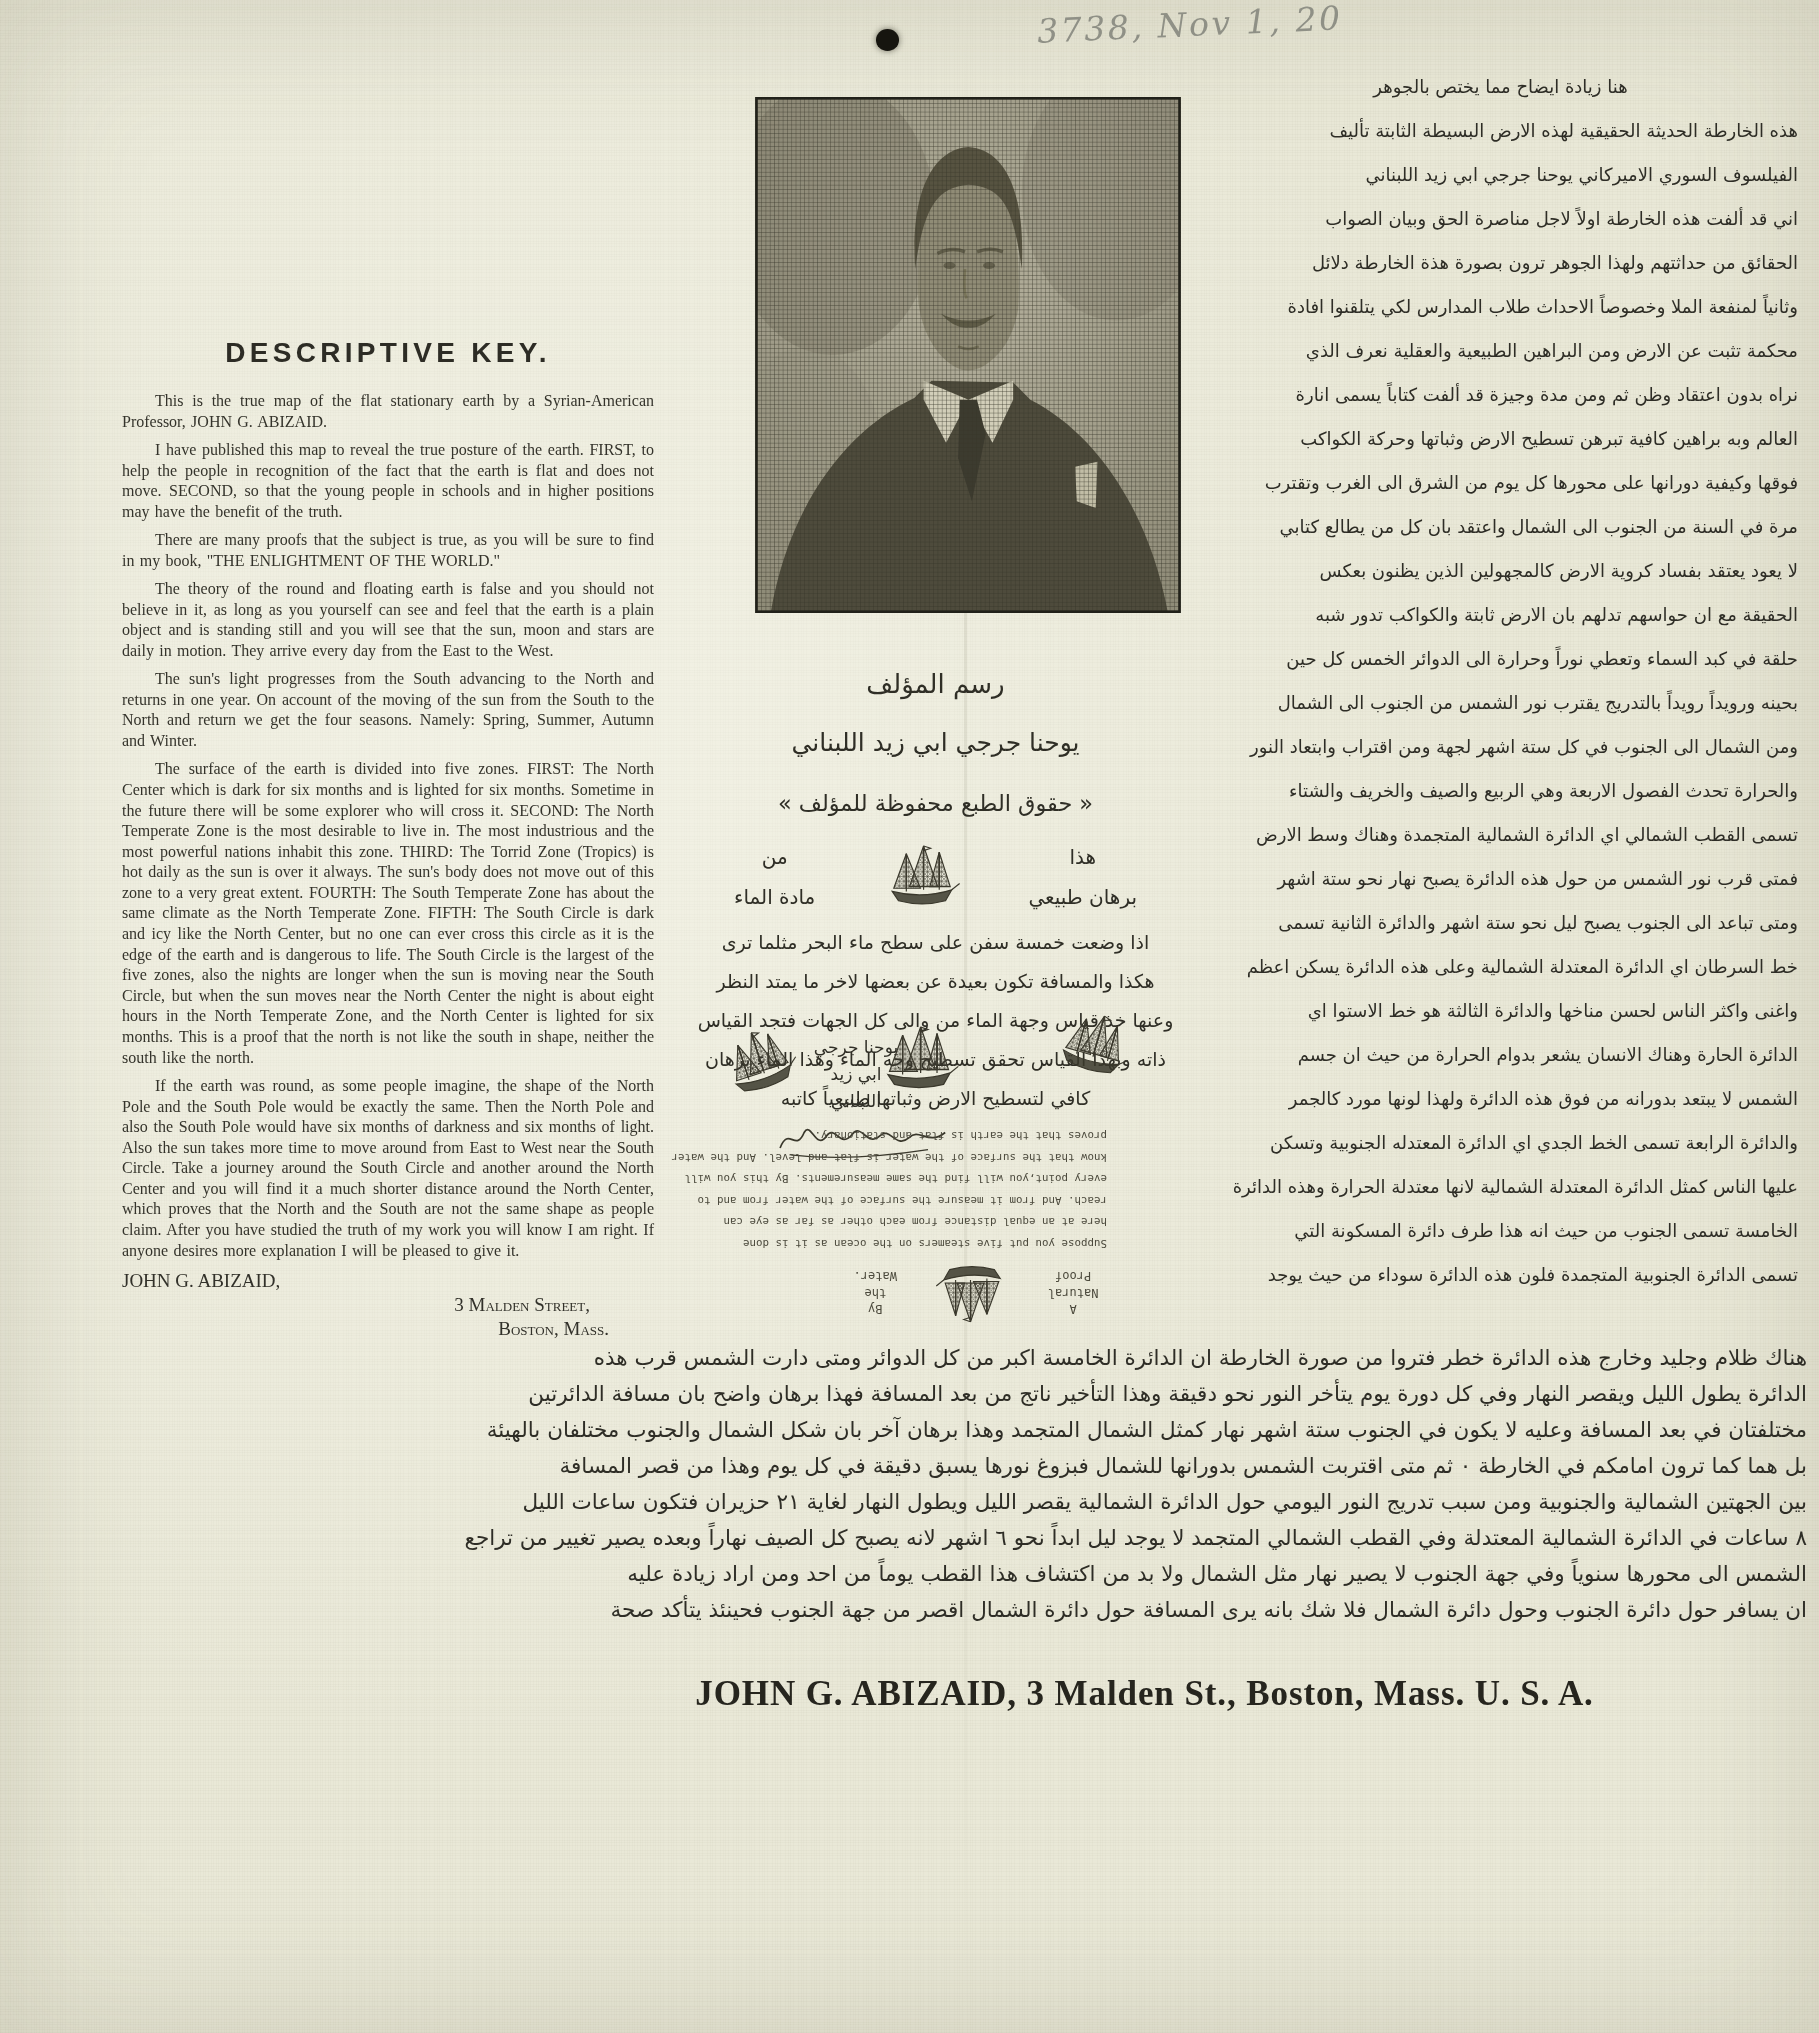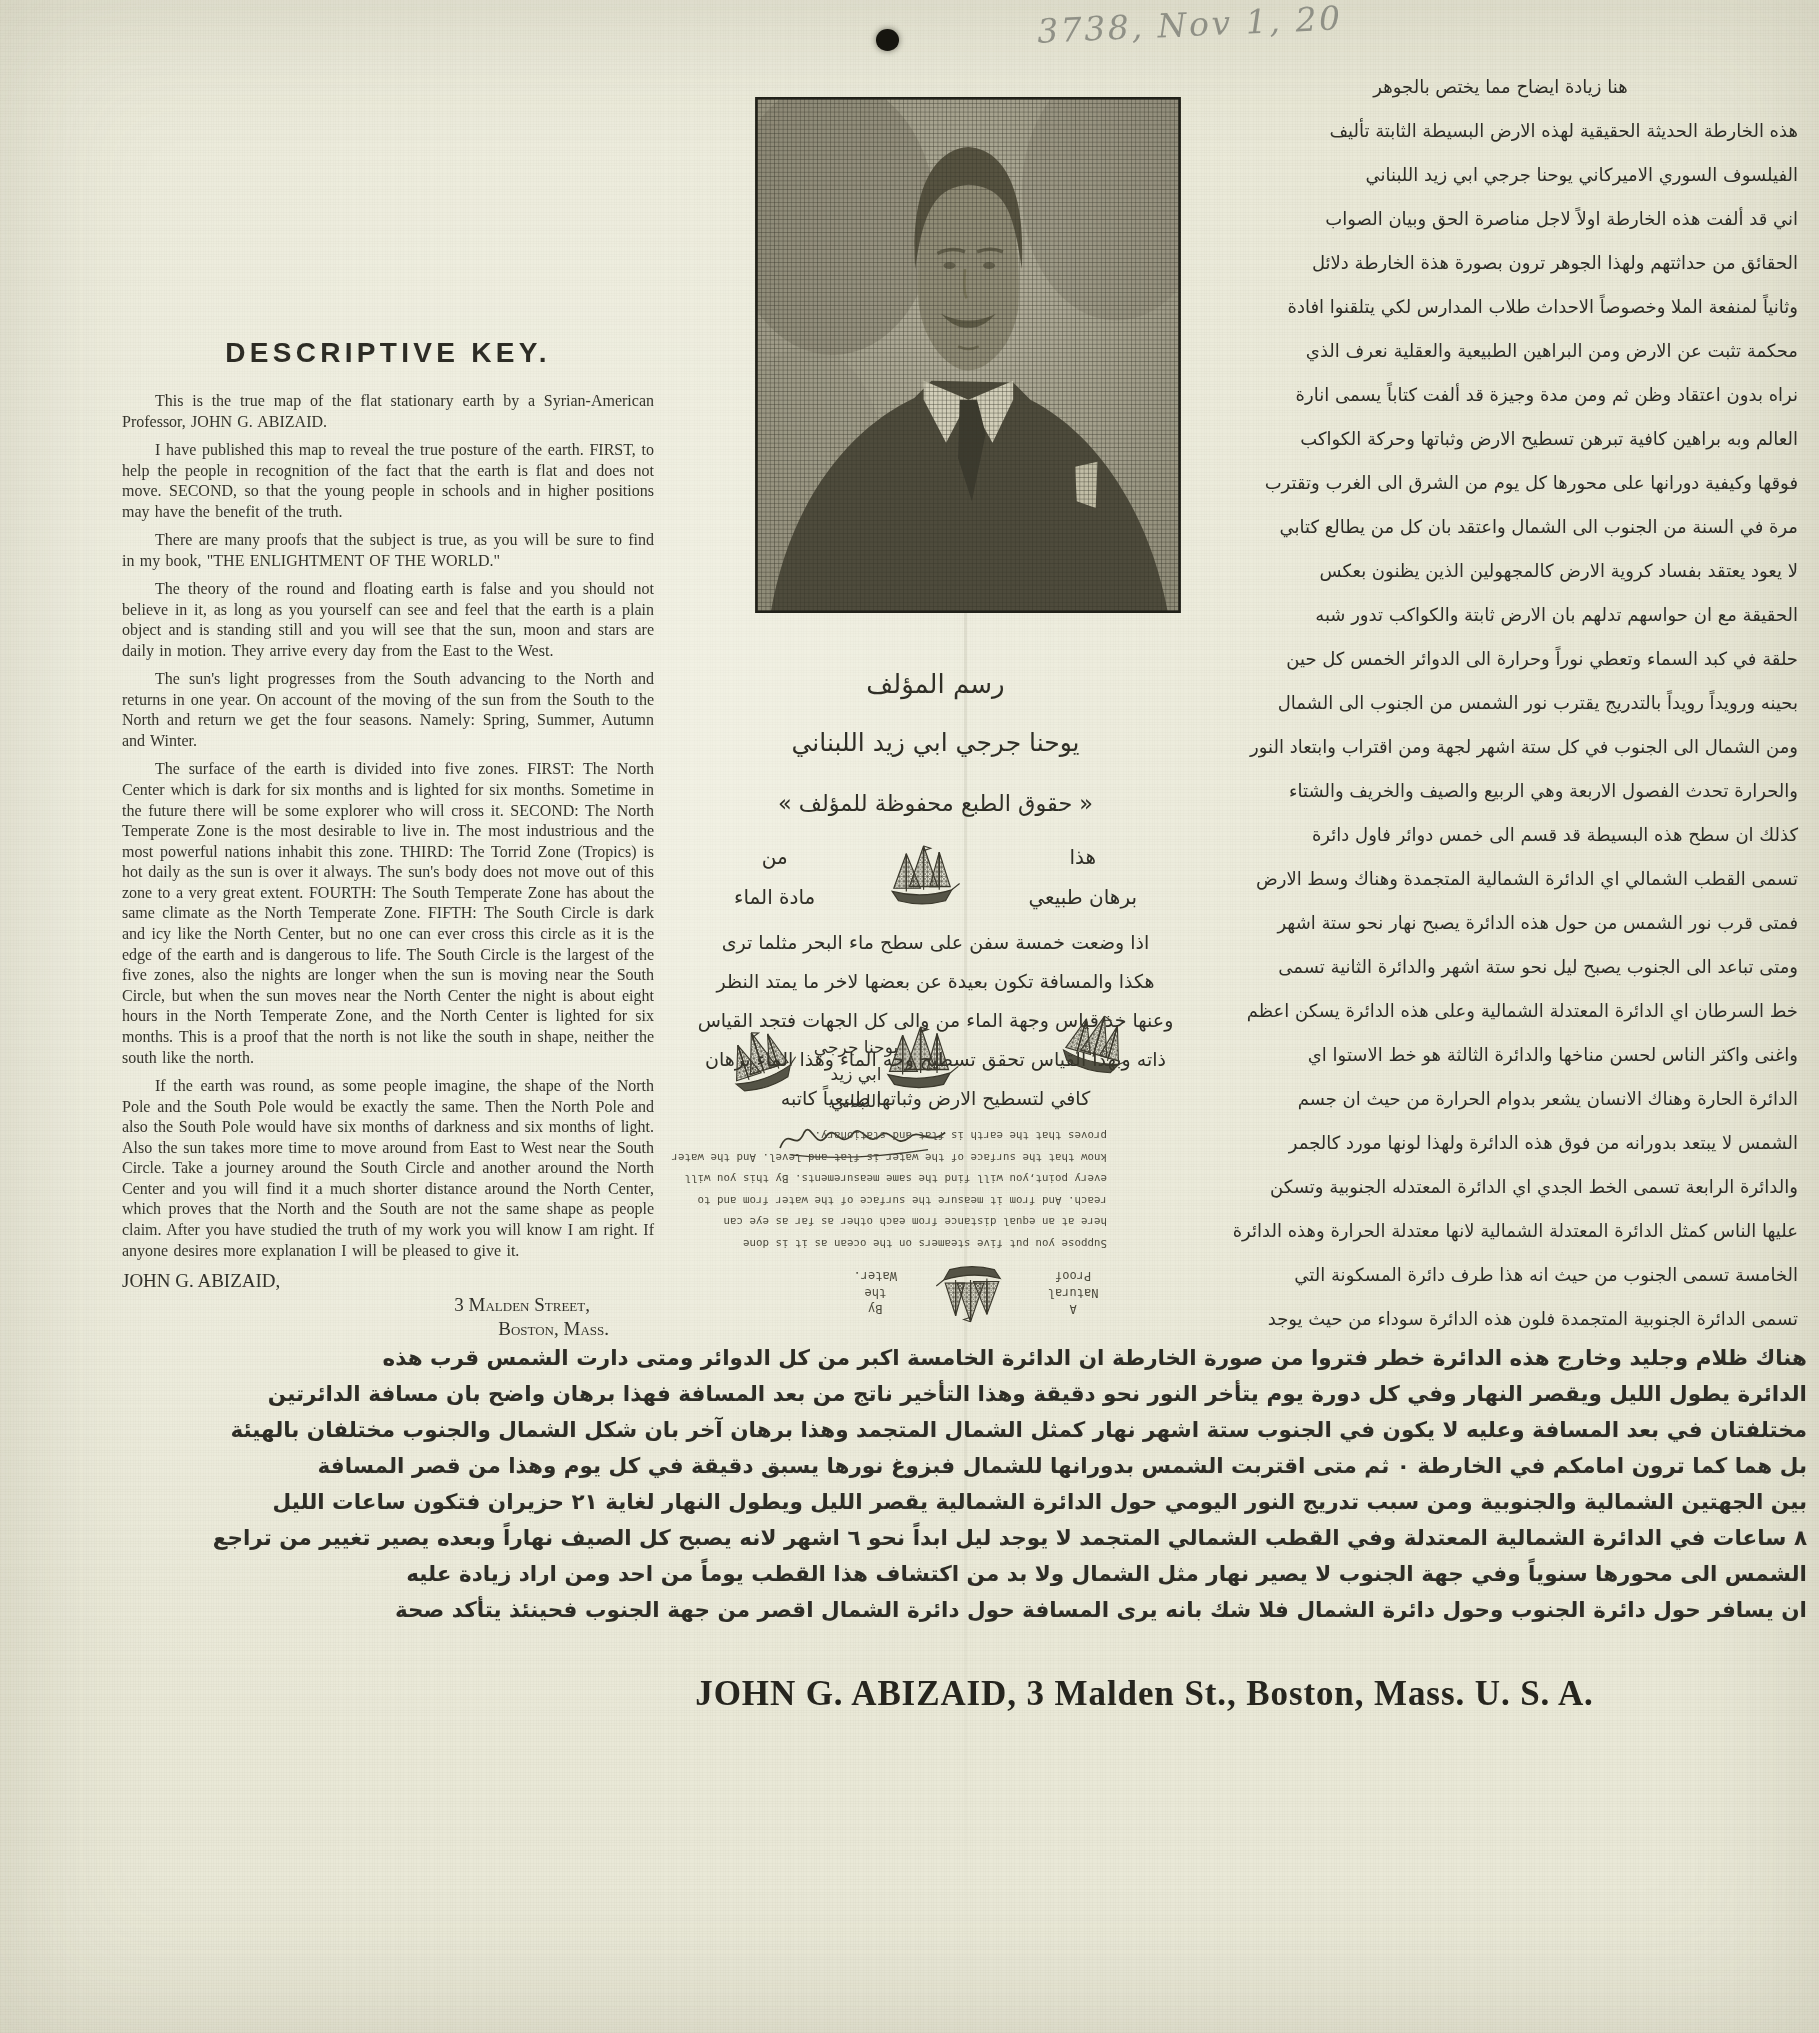--- a/index.html
+++ b/index.html
@@ -64,21 +64,21 @@
   .flip-paras .flip-par { font-size:10.8px; line-height:21.5px; text-align:center; white-space:nowrap; }
 
   
   .right-col { position:absolute; left:1203px; top:65px; width:595px; color:#2e2d26;
     font-family:"DejaVu Sans",sans-serif; }
   .right-col .ar-line { font-size:18px; line-height:44px; white-space:nowrap; text-align:right; }
   .right-col .ar-line:first-child { text-align:center; }
 
   
   .bottom-par { position:absolute; left:114px; top:1340px; width:1693px; color:#2e2d26;
-    font-family:"DejaVu Sans",sans-serif;font-weight:bold; }
+    font-family:"DejaVu Sans",sans-serif; }
   .bottom-par .bp-line { font-size:21.5px; line-height:36px; white-space:nowrap; text-align:right; }
 
   
   .footer { position:absolute; left:594px; top:1674px; width:1101px; text-align:center;
     font-family:"Liberation Serif",serif; font-weight:700; font-size:35px; letter-spacing:0.9px; color:#26251e; }
 </style>
 </head>
 <body>
 
 <svg width="0" height="0" style="position:absolute" aria-hidden="true">
@@ -244,21 +244,20 @@
       <div class="ar-line">نراه بدون اعتقاد وظن ثم ومن مدة وجيزة قد ألفت كتاباً يسمى انارة</div>
       <div class="ar-line">العالم وبه براهين كافية تبرهن تسطيح الارض وثباتها وحركة الكواكب</div>
       <div class="ar-line">فوقها وكيفية دورانها على محورها كل يوم من الشرق الى الغرب وتقترب</div>
       <div class="ar-line">مرة في السنة من الجنوب الى الشمال واعتقد بان كل من يطالع كتابي</div>
       <div class="ar-line">لا يعود يعتقد بفساد كروية الارض كالمجهولين الذين يظنون بعكس</div>
       <div class="ar-line">الحقيقة مع ان حواسهم تدلهم بان الارض ثابتة والكواكب تدور شبه</div>
       <div class="ar-line">حلقة في كبد السماء وتعطي نوراً وحرارة الى الدوائر الخمس كل حين</div>
       <div class="ar-line">بحينه ورويداً رويداً بالتدريج يقترب نور الشمس من الجنوب الى الشمال</div>
       <div class="ar-line">ومن الشمال الى الجنوب في كل ستة اشهر لجهة ومن اقتراب وابتعاد النور</div>
       <div class="ar-line">والحرارة تحدث الفصول الاربعة وهي الربيع والصيف والخريف والشتاء</div>
-      <div class="ar-line">كذلك ان سطح هذه البسيطة قد قسم الى خمس دوائر فاول دائرة</div>
       <div class="ar-line">تسمى القطب الشمالي اي الدائرة الشمالية المتجمدة وهناك وسط الارض</div>
       <div class="ar-line">فمتى قرب نور الشمس من حول هذه الدائرة يصبح نهار نحو ستة اشهر</div>
       <div class="ar-line">ومتى تباعد الى الجنوب يصبح ليل نحو ستة اشهر والدائرة الثانية تسمى</div>
       <div class="ar-line">خط السرطان اي الدائرة المعتدلة الشمالية وعلى هذه الدائرة يسكن اعظم</div>
       <div class="ar-line">واغنى واكثر الناس لحسن مناخها والدائرة الثالثة هو خط الاستوا اي</div>
       <div class="ar-line">الدائرة الحارة وهناك الانسان يشعر بدوام الحرارة من حيث ان جسم</div>
       <div class="ar-line">الشمس لا يبتعد بدورانه من فوق هذه الدائرة ولهذا لونها مورد كالجمر</div>
       <div class="ar-line">والدائرة الرابعة تسمى الخط الجدي اي الدائرة المعتدله الجنوبية وتسكن</div>
       <div class="ar-line">عليها الناس كمثل الدائرة المعتدلة الشمالية لانها معتدلة الحرارة وهذه الدائرة</div>
       <div class="ar-line">الخامسة تسمى الجنوب من حيث انه هذا طرف دائرة المسكونة التي</div>

